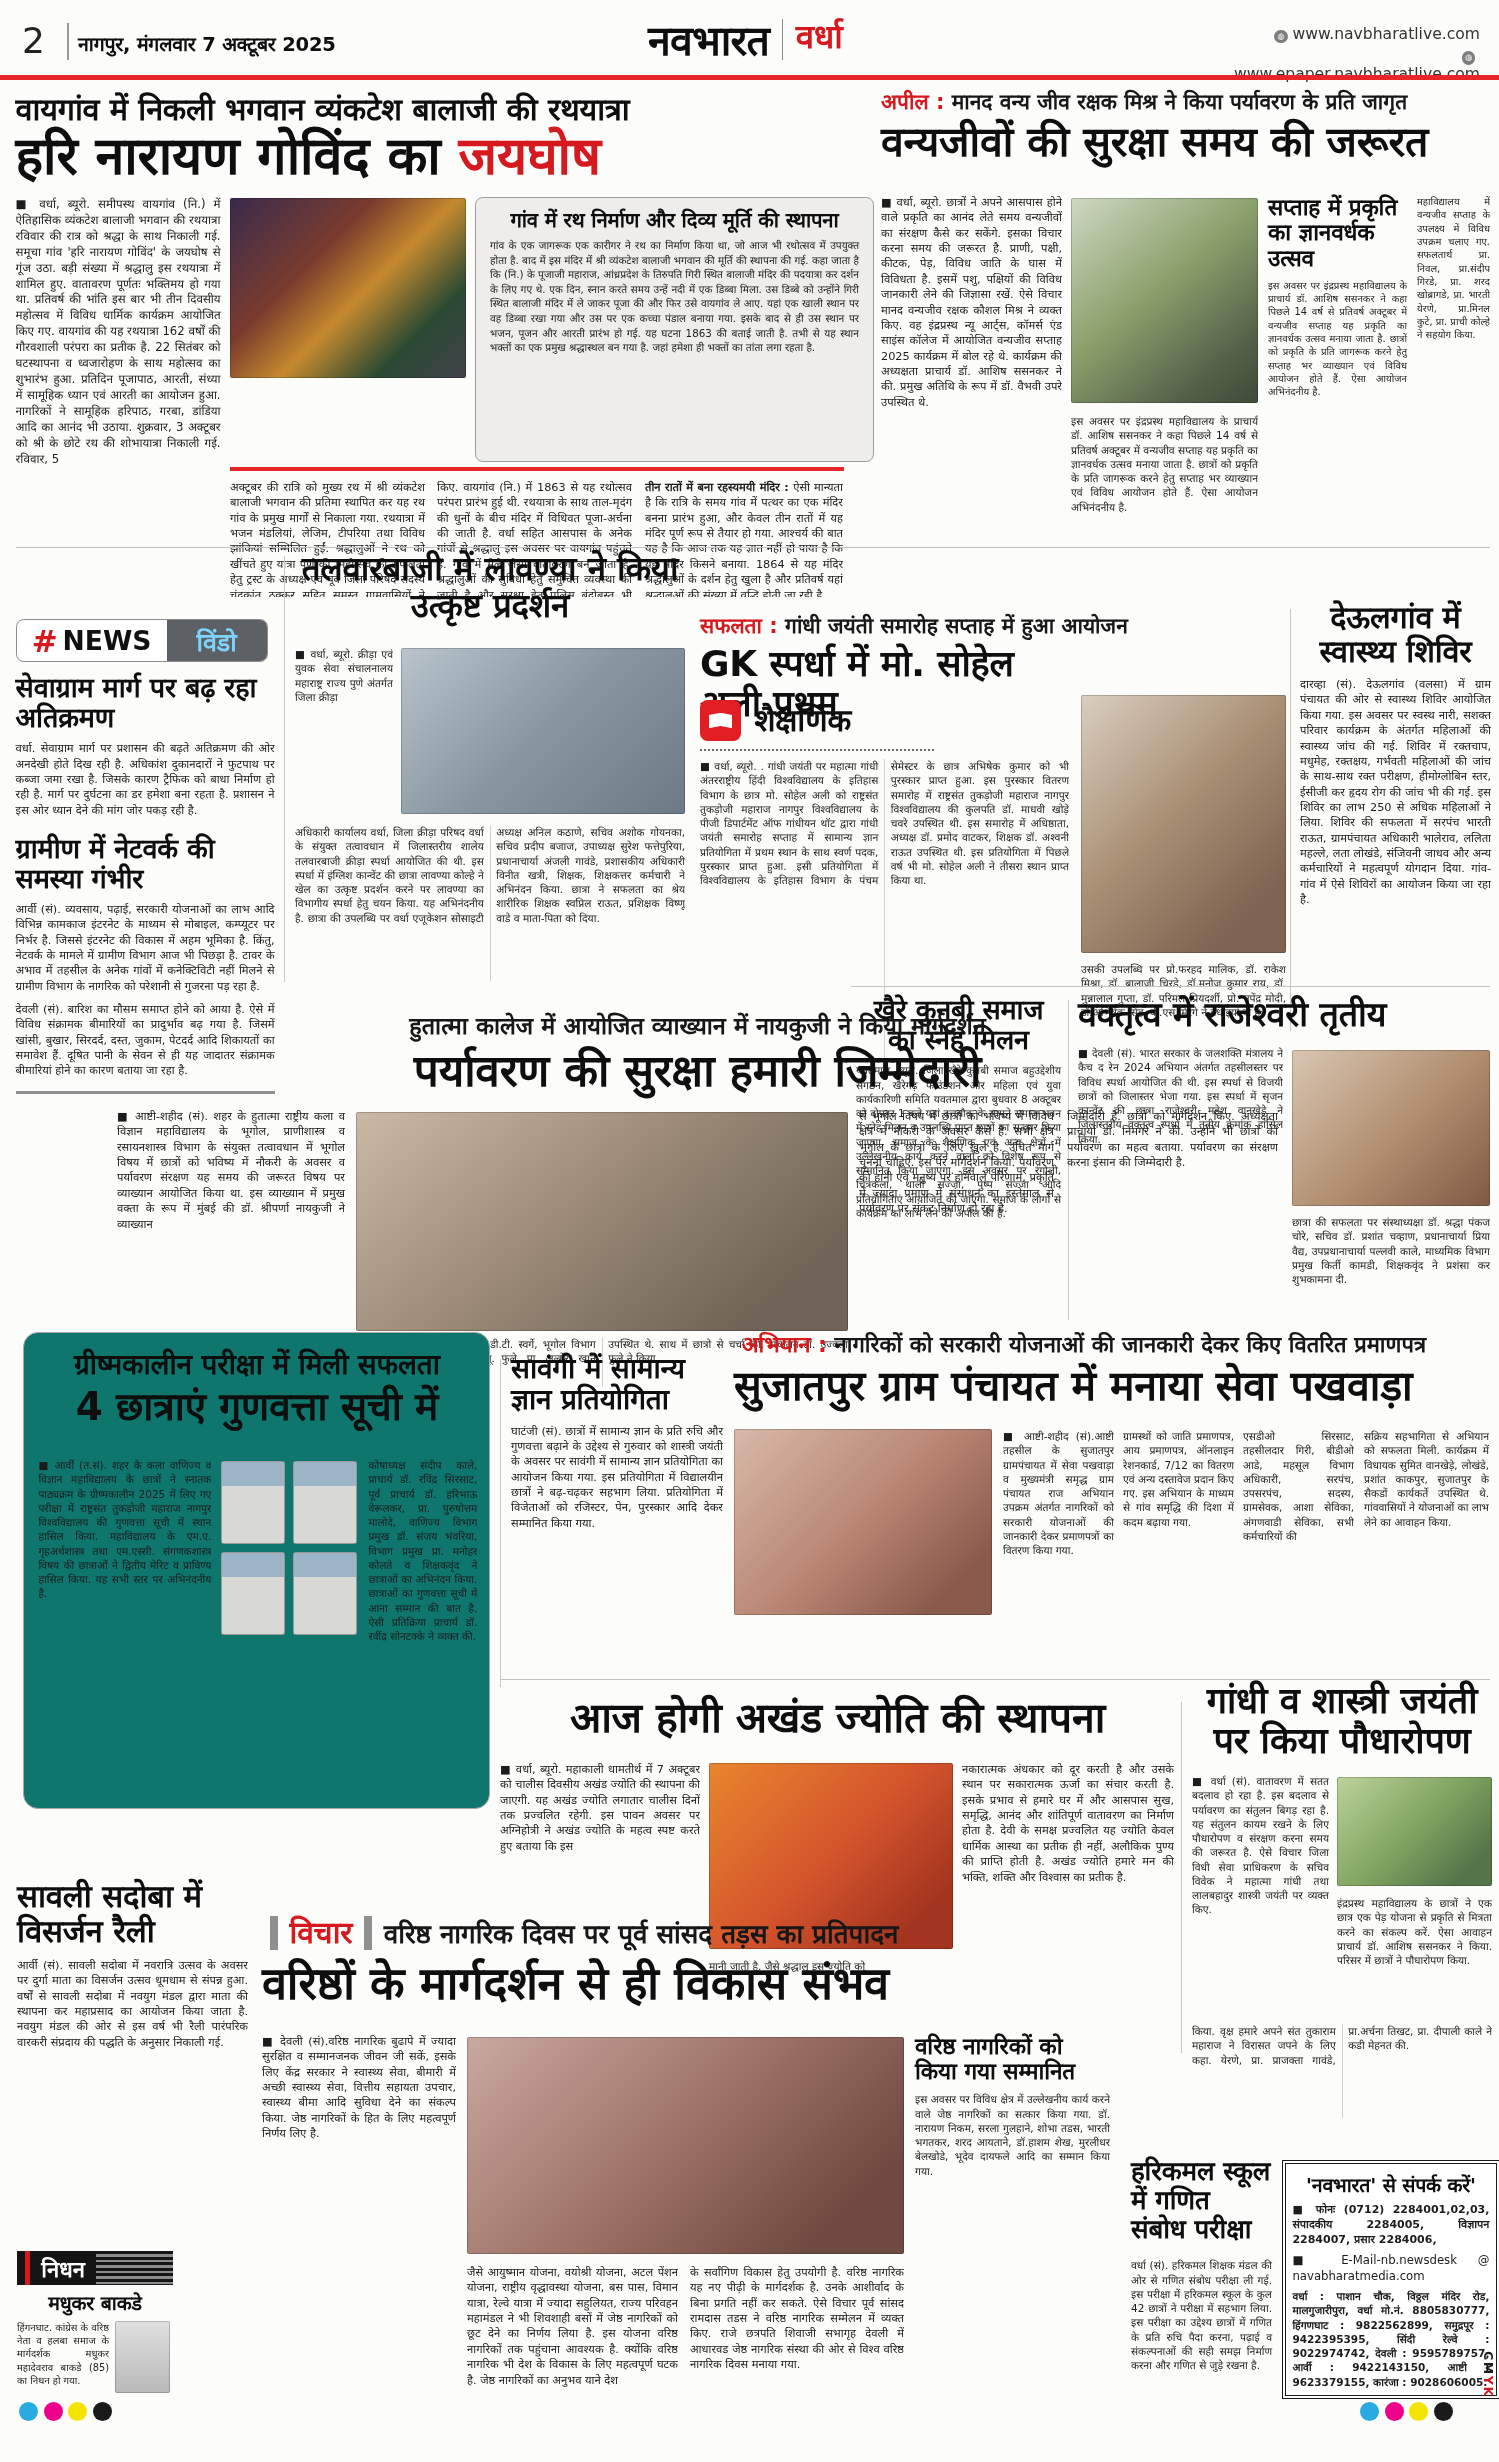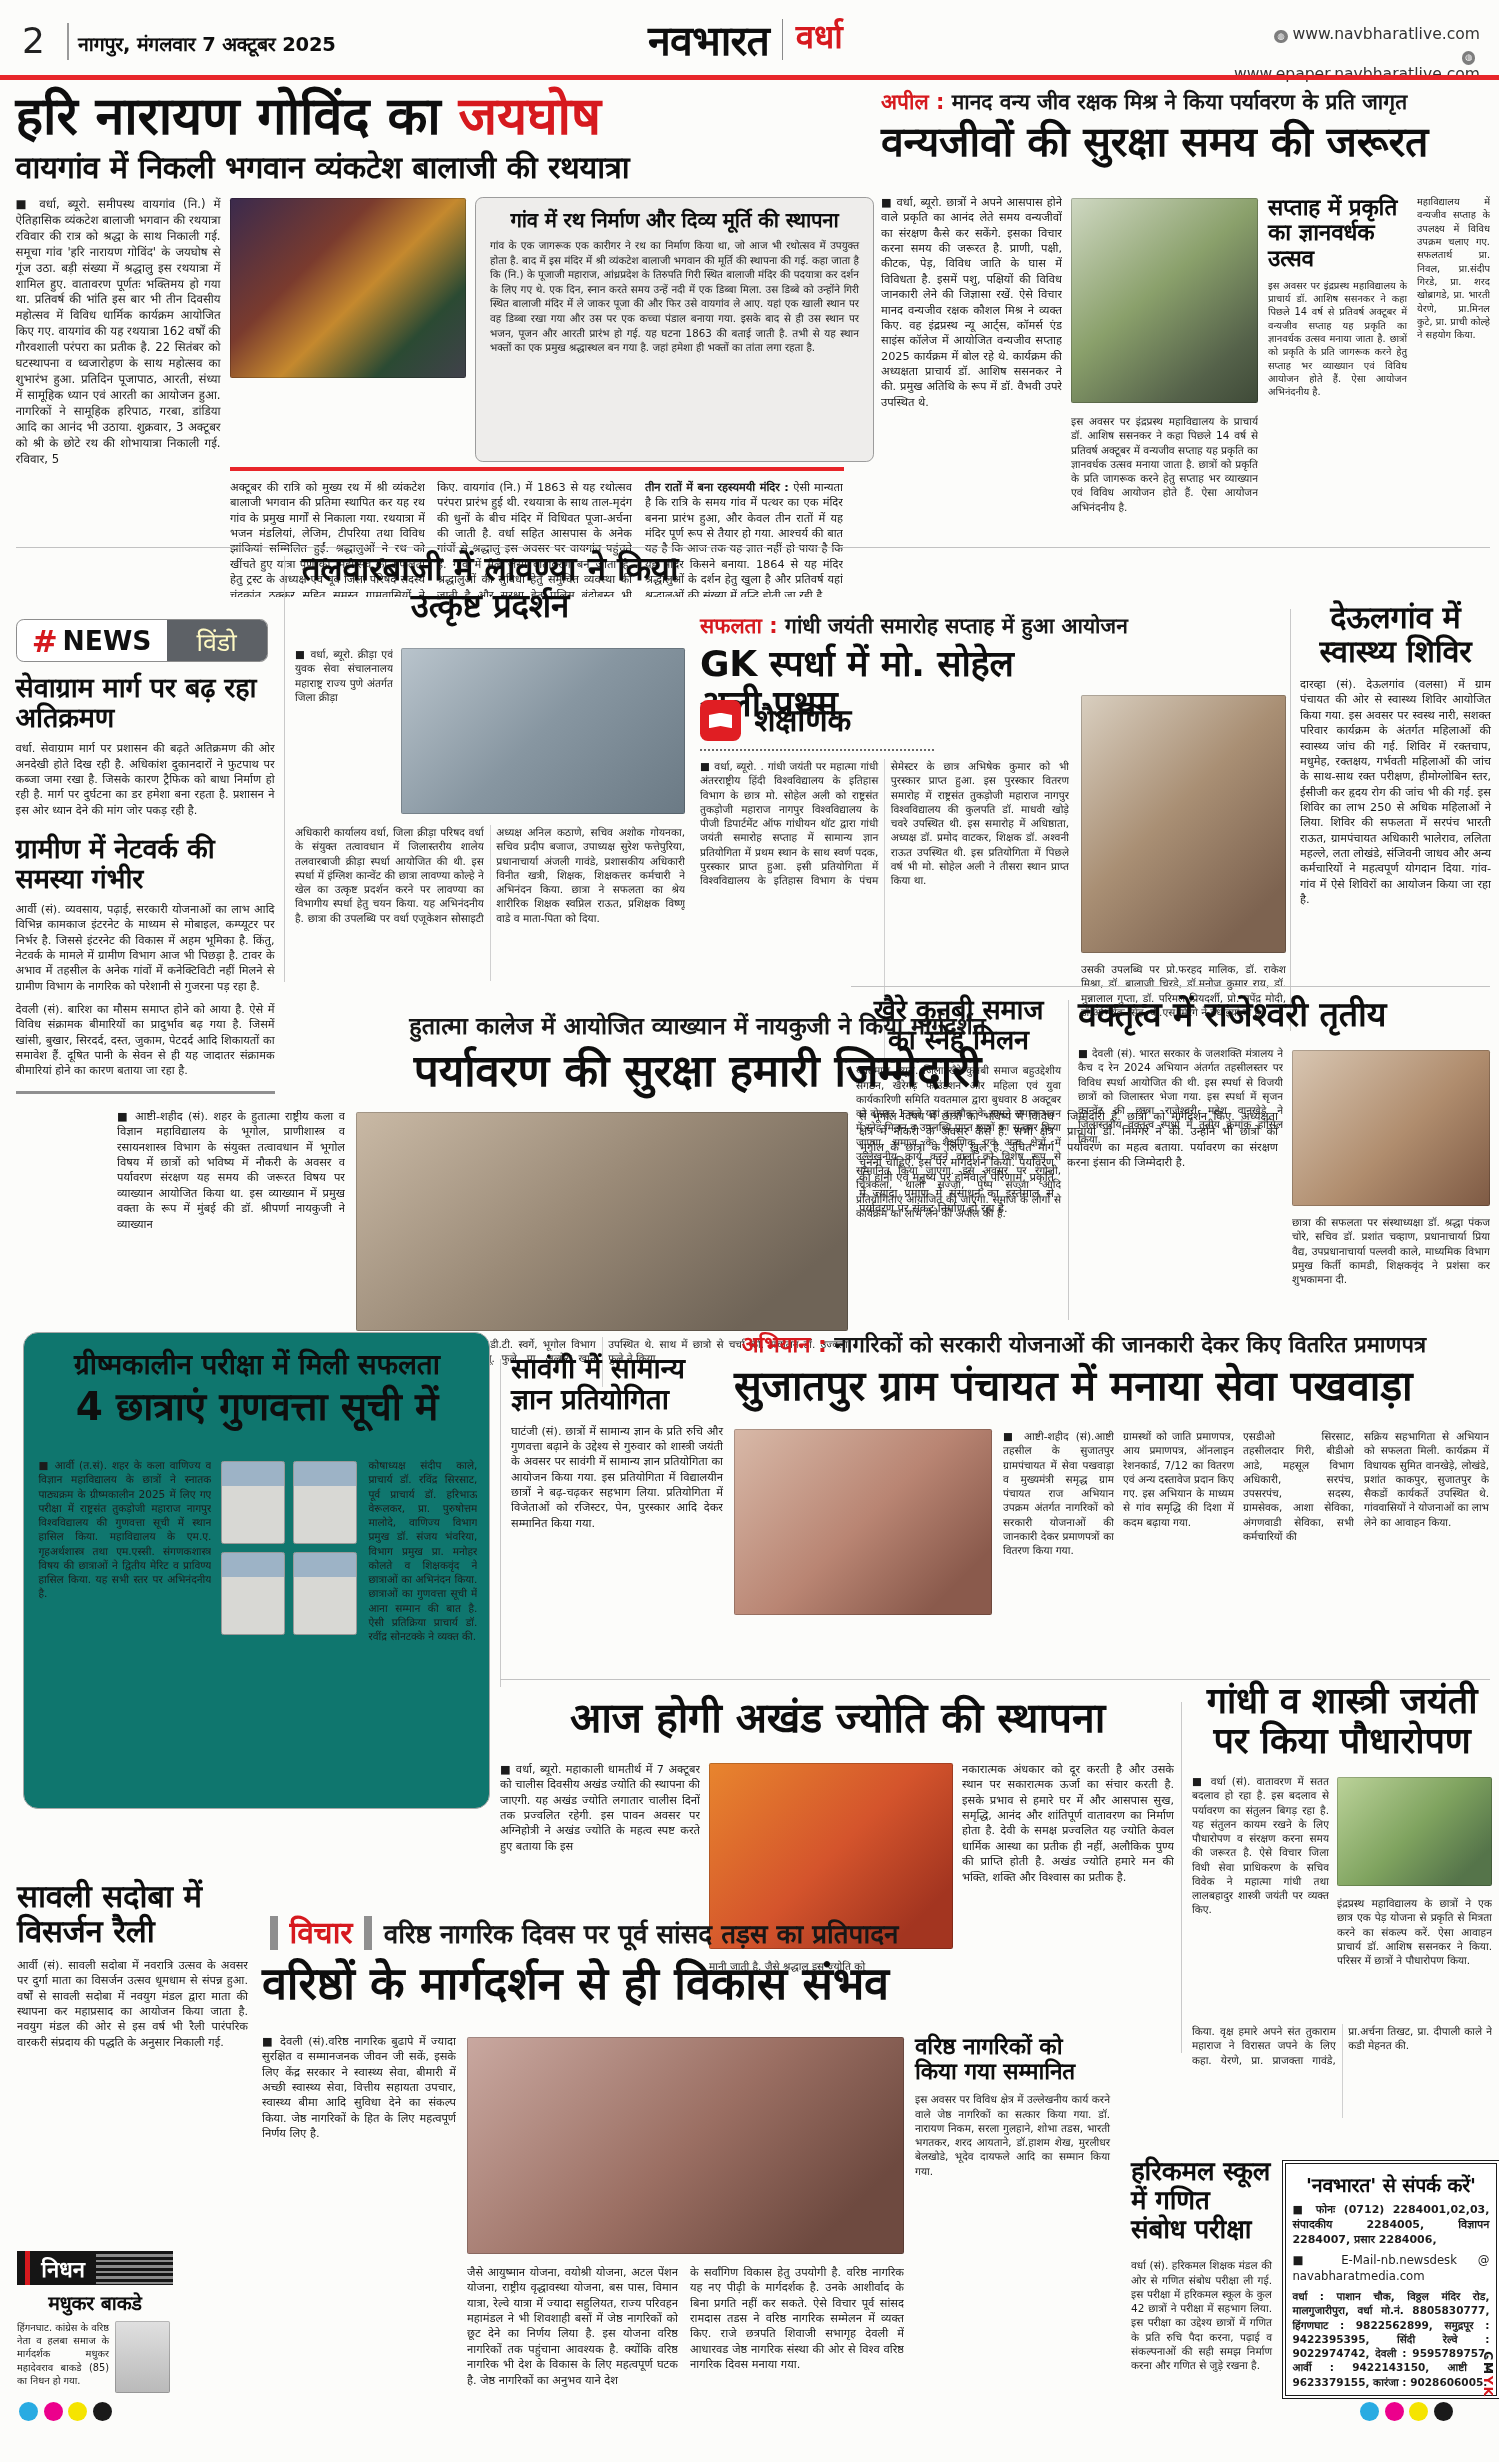--- a/index.html
+++ b/index.html
@@ -16,22 +16,22 @@
   .ph{border-radius:2.3px;box-shadow:inset 0 0 0 0.8px rgba(0,0,0,.25)}
   .vr{position:absolute;width:0.8px;background:#c9c9c9}
   .hrule{position:absolute;height:0.8px;background:#c2c2c2}
   .cols2{column-count:2;column-gap:12.5px;column-rule:0.8px solid #d0d0d0}
   .graybox{background:#eeedeb;border:0.8px solid #9c9c9c;border-radius:7.8px;padding:11px 14px}
   .dotline{border-bottom:2.3px dotted #6a6a6a}
   .newsbadge{display:flex;align-items:stretch;height:41px;border-radius:7.8px;overflow:hidden;
              border:1.6px solid #8d8d8d;background:#fff;width:250px}
   .newsbadge .left{flex:1;display:flex;align-items:center;justify-content:center;gap:4.7px;
                    font-weight:800;font-size:26.6px;color:#111}
-  .newsbadge .win{width:100px;background:#5d6166;color:#fef9c3;display:flex;align-items:center;
-                  justify-content:center;font-weight:400;font-size:25px}
+  .newsbadge .win{width:100px;background:#5d6166;color:#7dd3fc;display:flex;align-items:center;
+                  justify-content:center;font-weight:700;font-size:25px}
   .pillbar{display:inline-block;width:7.8px;height:34px;background:#8f8f8f;margin:0 7.8px;vertical-align:middle}
   .obit-head{background:#151515;color:#fff;display:flex;align-items:center;height:34px;position:relative;overflow:hidden}
   .obit-head .rb{width:5.5px;height:100%;background:#d6191e;margin-left:7.8px}
   .obit-head .tt{font-size:22px;font-weight:700;padding:0 11px}
   .obit-head .stripes{flex:1;height:100%;
       background:repeating-linear-gradient(180deg,#151515 0 3.1px,#8b8b8b 3.1px 5.5px)}
   .contactbox{border:1.6px solid #1a1a1a;outline:0.8px solid #1a1a1a;outline-offset:-4.7px;
               background:#fff;padding:9.4px 9.4px}
   .dot{display:inline-block;width:19px;height:19px;border-radius:50%;margin-right:5.5px}
   .globe{display:inline-block;width:13.3px;height:13.3px;border-radius:50%;background:#7d7d7d;
@@ -52,22 +52,22 @@
   <span style="width:1.6px;height:41px;background:#8a8a8a;margin:0 12.5px"></span>
   <span class="hl red" style="font-size:33px">वर्धा</span>
 </div>
 <div class="a" style="left:1218px;top:25px;width:262px;text-align:right;font-size:15.6px;color:#333">
   <div><span class="globe">◍</span><span>www.navbharatlive.com</span></div>
   <div style="margin-top:3.1px"><span class="globe">◍</span><span>www.epaper.navbharatlive.com</span></div>
 </div>
 <div class="a" style="left:0;top:75px;width:1499px;height:4.7px;background:#e8262a"></div>
 
 <div class="a" style="left:15.6px;top:87px;width:857px">
+  <div class="hl" style="font-size:30.5px;margin-top:6.2px;font-weight:600">वायगांव में निकली भगवान व्यंकटेश बालाजी की रथयात्रा</div>
   <div class="hl" style="font-size:52px"><span>हरि नारायण गोविंद का </span><span class="red">जयघोष</span></div>
-  <div class="hl" style="font-size:30.5px;margin-top:6.2px;font-weight:600">वायगांव में निकली भगवान व्यंकटेश बालाजी की रथयात्रा</div>
 </div>
 <div class="a j f15" style="left:15.6px;top:197px;width:205px;height:326px;overflow:hidden">■ वर्धा, ब्यूरो. समीपस्थ वायगांव (नि.) में ऐतिहासिक व्यंकटेश बालाजी भगवान की रथयात्रा रविवार की रात्र को श्रद्धा के साथ निकाली गई. समूचा गांव 'हरि नारायण गोविंद' के जयघोष से गूंज उठा. बड़ी संख्या में श्रद्धालु इस रथयात्रा में शामिल हुए. वातावरण पूर्णतः भक्तिमय हो गया था. प्रतिवर्ष की भांति इस बार भी तीन दिवसीय महोत्सव में विविध धार्मिक कार्यक्रम आयोजित किए गए. वायगांव की यह रथयात्रा 162 वर्षों की गौरवशाली परंपरा का प्रतीक है. 22 सितंबर को घटस्थापना व ध्वजारोहण के साथ महोत्सव का शुभारंभ हुआ. प्रतिदिन पूजापाठ, आरती, संध्या में सामूहिक ध्यान एवं आरती का आयोजन हुआ. नागरिकों ने सामूहिक हरिपाठ, गरबा, डांडिया आदि का आनंद भी उठाया. शुक्रवार, 3 अक्टूबर को श्री के छोटे रथ की शोभायात्रा निकाली गई. रविवार, 5</div>
 <div class="a ph" style="left:230px;top:198px;width:236px;height:180px;background:linear-gradient(135deg,#3a2a4d,#7a3b2e 35%,#c5892e 55%,#2b4a33 78%,#41414b)"></div>
 <div class="a graybox" style="left:475px;top:197px;width:369px;height:241px">
   <div class="hl ctr" style="font-size:20.3px;margin-bottom:6.2px">गांव में रथ निर्माण और दिव्य मूर्ति की स्थापना</div>
   <div class="j" style="font-size:10.3px;line-height:1.42">गांव के एक जागरूक एक कारीगर ने रथ का निर्माण किया था, जो आज भी रथोत्सव में उपयुक्त होता है. बाद में इस मंदिर में श्री व्यंकटेश बालाजी भगवान की मूर्ति की स्थापना की गई. कहा जाता है कि (नि.) के पूजाजी महाराज, आंध्रप्रदेश के तिरुपति गिरी स्थित बालाजी मंदिर की पदयात्रा कर दर्शन के लिए गए थे. एक दिन, स्नान करते समय उन्हें नदी में एक डिब्बा मिला. उस डिब्बे को उन्होंने गिरी स्थित बालाजी मंदिर में ले जाकर पूजा की और फिर उसे वायगांव ले आए. यहां एक खाली स्थान पर वह डिब्बा रखा गया और उस पर एक कच्चा पंडाल बनाया गया. इसके बाद से ही उस स्थान पर भजन, पूजन और आरती प्रारंभ हो गई. यह घटना 1863 की बताई जाती है. तभी से यह स्थान भक्तों का एक प्रमुख श्रद्धास्थल बन गया है. जहां हमेशा ही भक्तों का तांता लगा रहता है.</div>
 </div>
 <div class="a" style="left:230px;top:467px;width:614px;height:3.9px;background:#e8262a"></div>
 <div class="a j f14" style="left:230px;top:480px;width:195px;height:117px;overflow:hidden">अक्टूबर की रात्रि को मुख्य रथ में श्री व्यंकटेश बालाजी भगवान की प्रतिमा स्थापित कर यह रथ गांव के प्रमुख मार्गों से निकाला गया. रथयात्रा में भजन मंडलियां, लेजिम, टीपरिया तथा विविध झांकियां सम्मिलित हुईं. श्रद्धालुओं ने रथ को खींचते हुए यात्रा पूर्ण की. महोत्सव की सफलता हेतु ट्रस्ट के अध्यक्ष एवं पूर्व जिला परिषद सदस्य चंद्रकांत ठक्कर सहित समस्त ग्रामवासियों ने अथक प्रयास</div>
 <div class="a j f14" style="left:437px;top:480px;width:195px;height:117px;overflow:hidden">किए. वायगांव (नि.) में 1863 से यह रथोत्सव परंपरा प्रारंभ हुई थी. रथयात्रा के साथ ताल-मृदंग की धुनों के बीच मंदिर में विधिवत पूजा-अर्चना की जाती है. वर्धा सहित आसपास के अनेक गांवों से श्रद्धालु इस अवसर पर वायगांव पहुंचते हैं. गांव में मेले जैसा वातावरण बन जाता है. श्रद्धालुओं की सुविधा हेतु समुचित व्यवस्था की जाती है और सुरक्षा हेतु पुलिस बंदोबस्त भी किया जाता है.</div>

